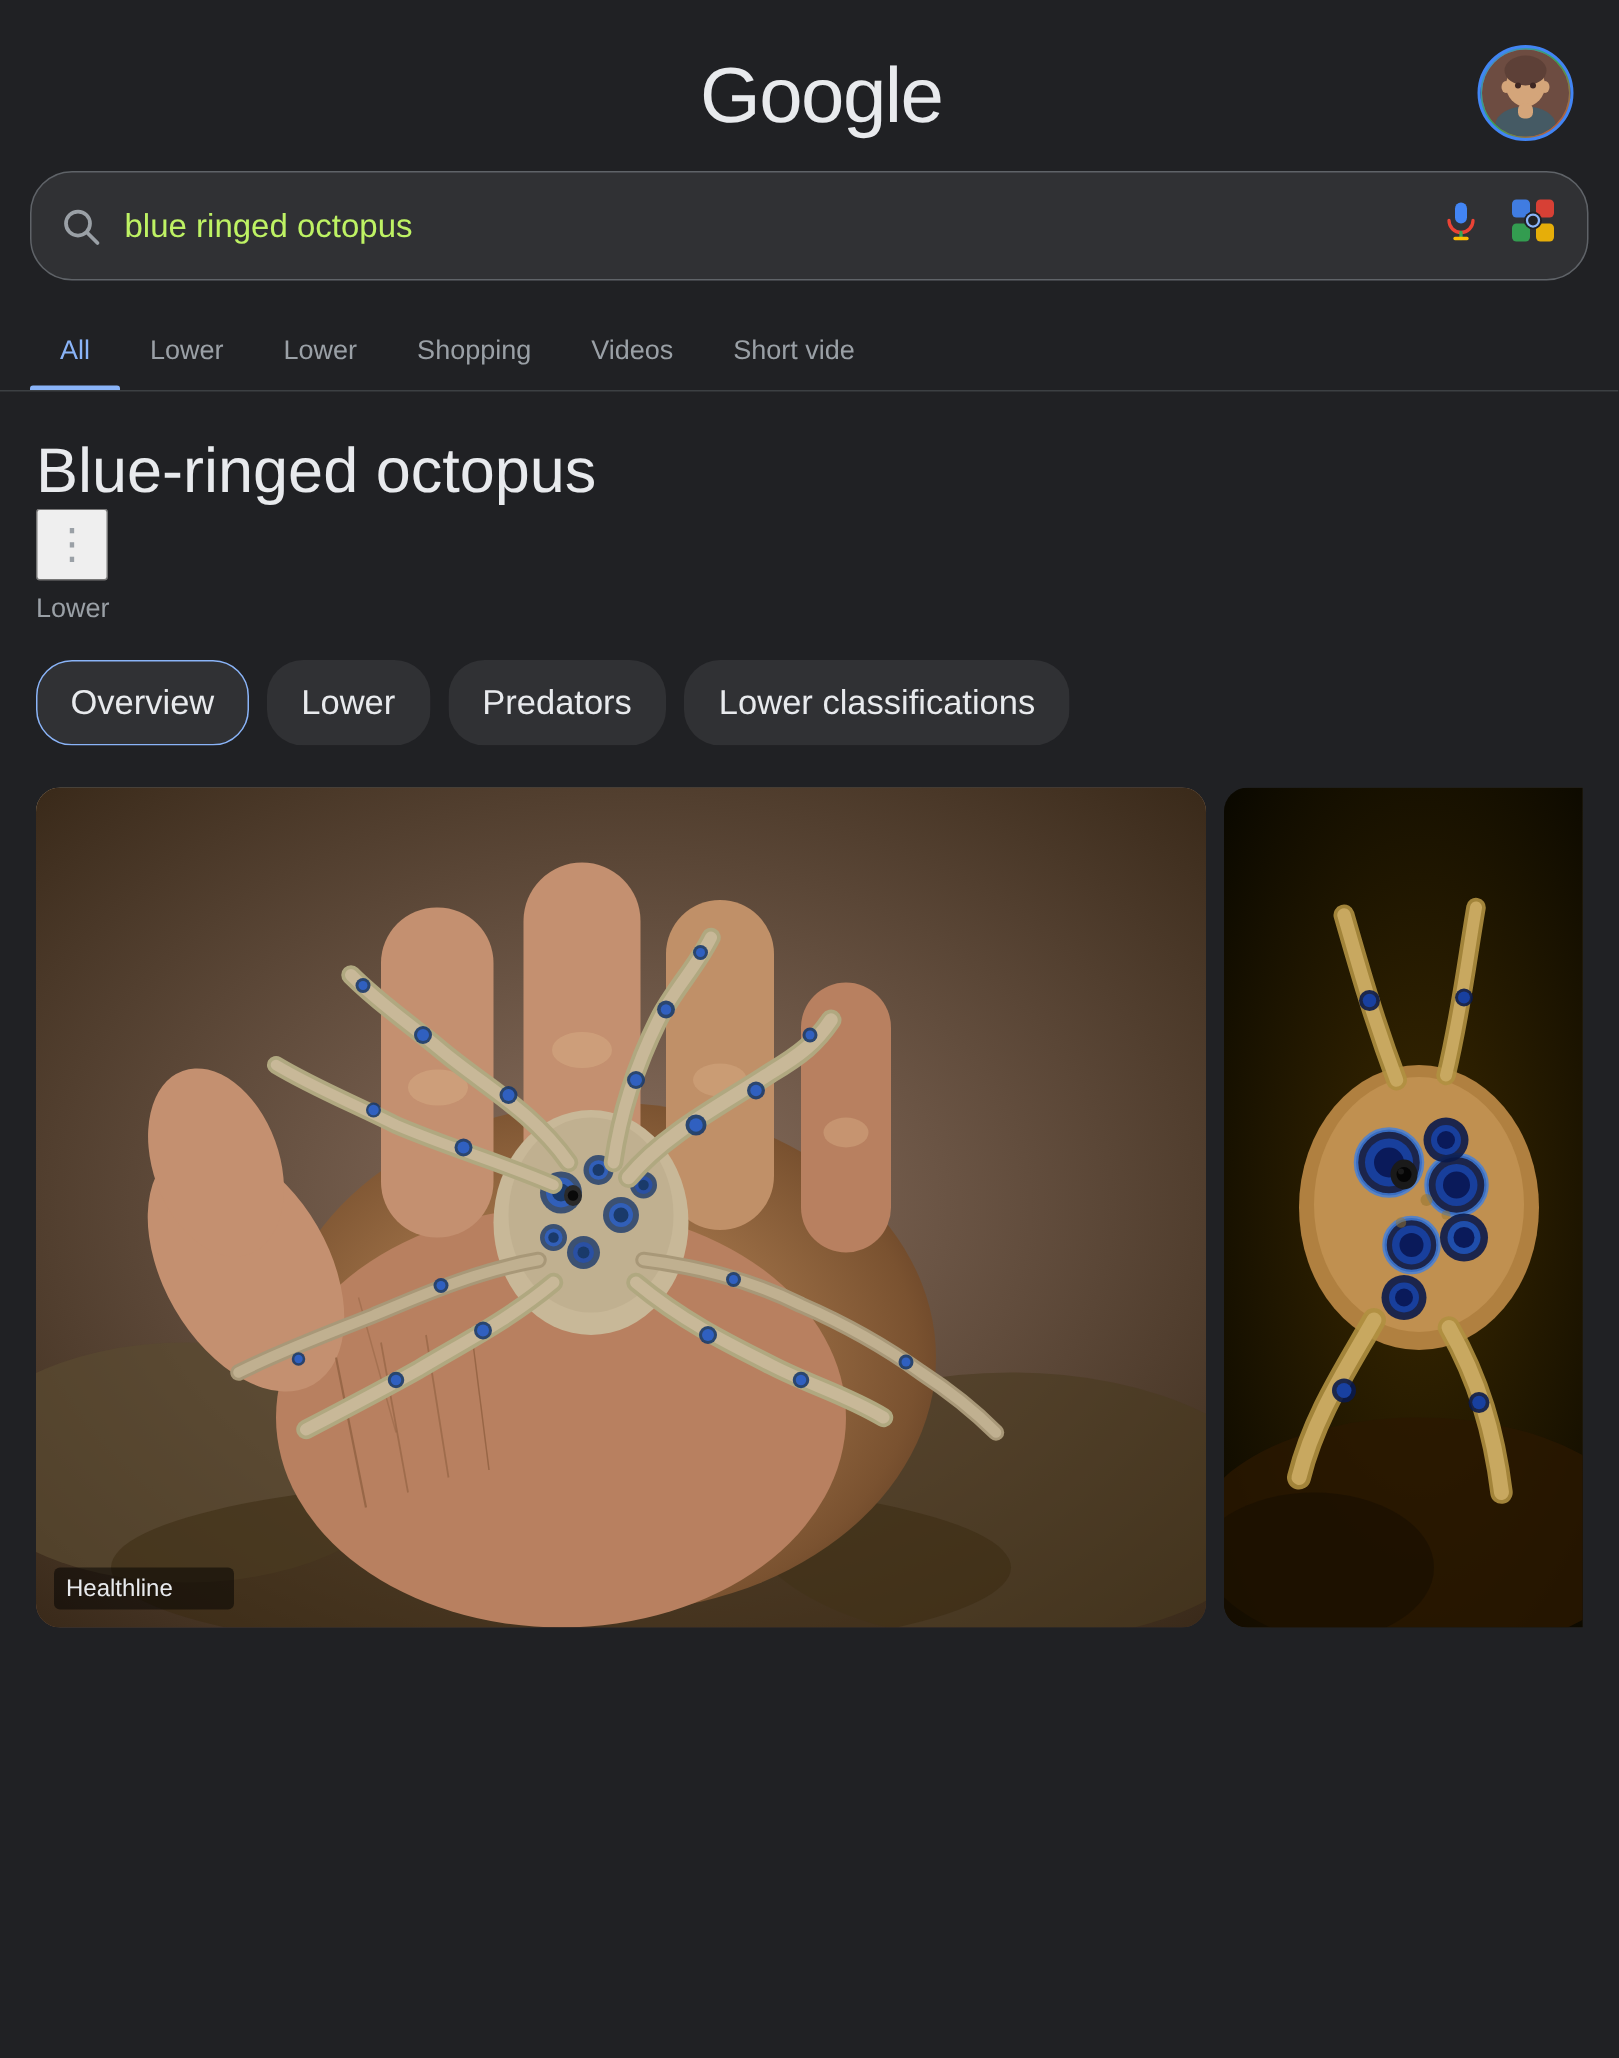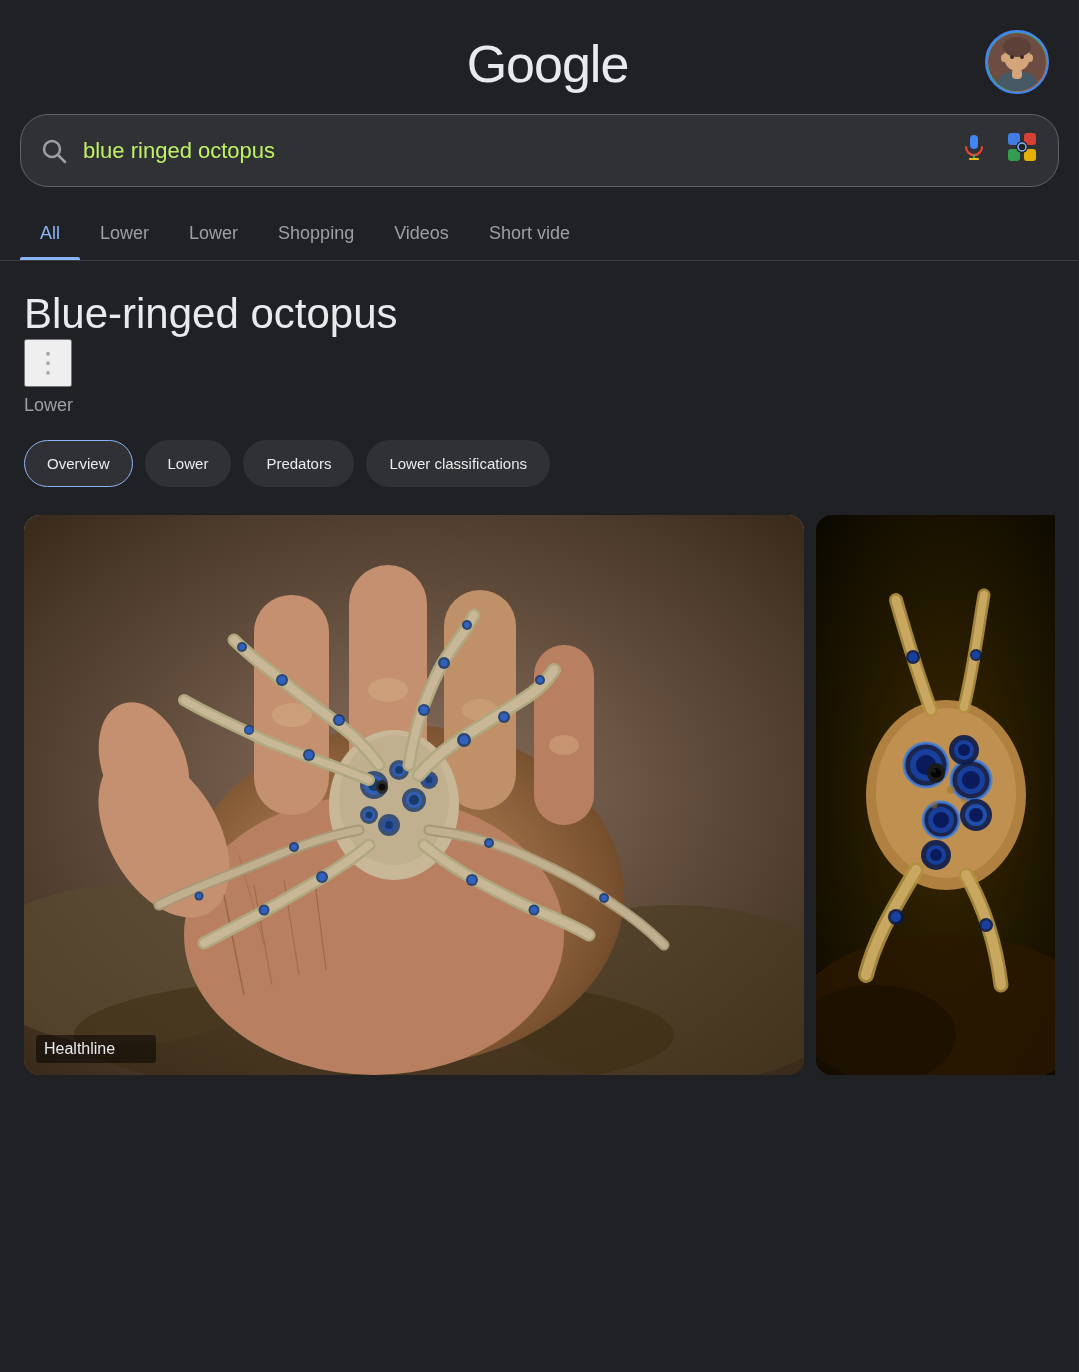--- a/index.html
+++ b/index.html
@@ -173,21 +173,21 @@
       display: flex;
       gap: 12px;
       margin-bottom: 28px;
       overflow: hidden;
     }
 
     .pill {
       padding: 14px 22px;
       border-radius: 24px;
       background-color: #303134;
-      font-size: 15px;
+      font-size: 23px;
       color: #e8eaed;
       cursor: pointer;
       white-space: nowrap;
       border: 1px solid transparent;
     }
 
     .pill.active {
       border-color: #8ab4f8;
       color: #e8eaed;
     }

